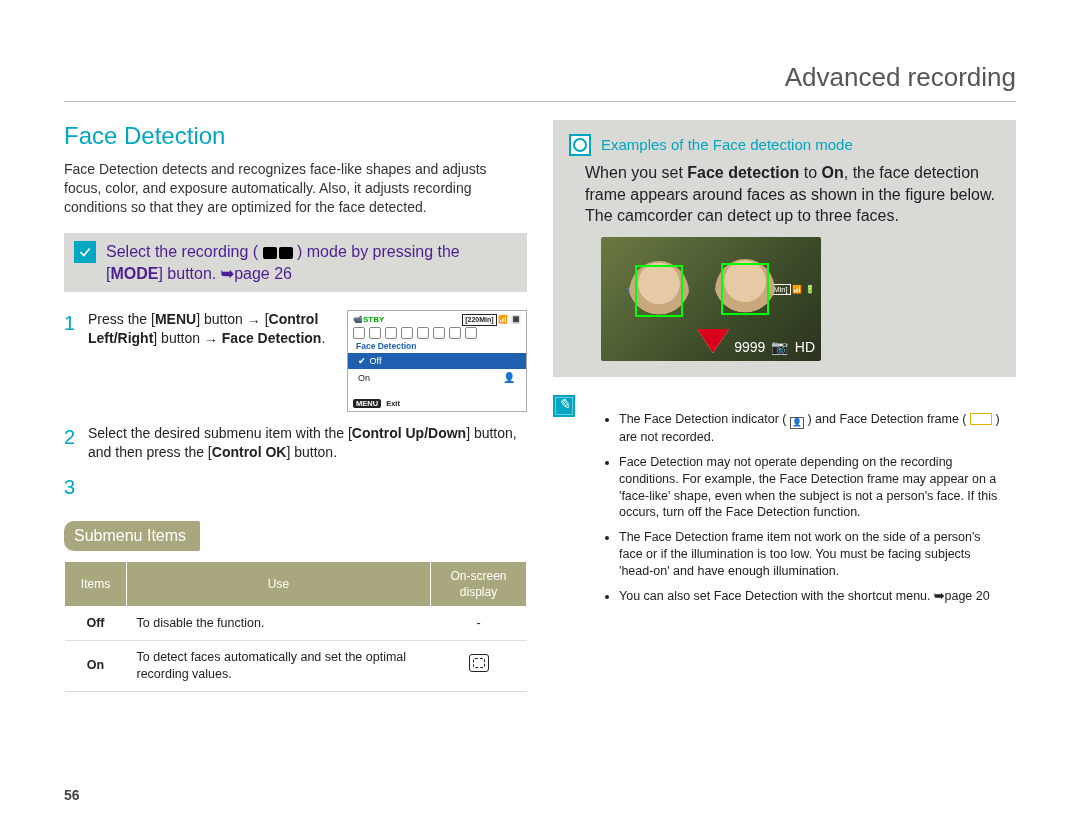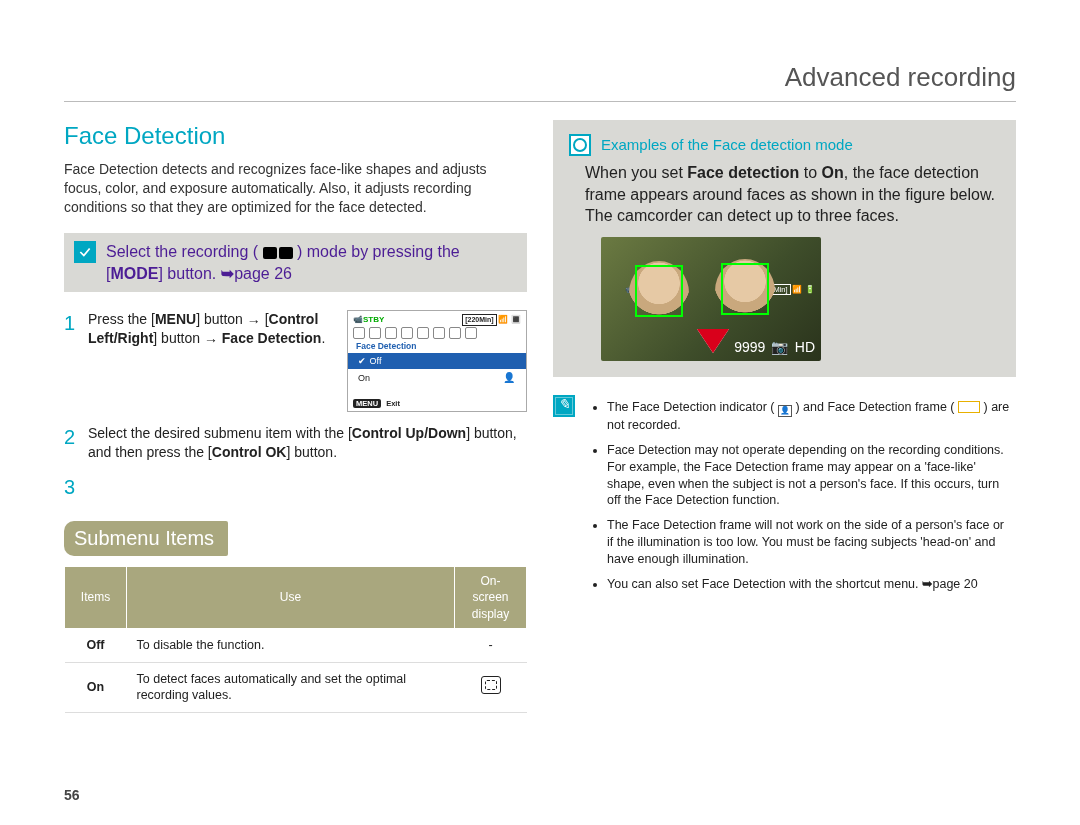--- a/index.html
+++ b/index.html
@@ -100,21 +100,21 @@
   .lcd-footer .menu-btn { background: #222; color: #fff; padding: 0 3px; border-radius: 2px; margin-right: 3px; }
   
   .submenu-header {
     margin-top: 20px; margin-bottom: 10px;
   }
   .submenu-pill {
     display: inline-block;
     background: var(--olive);
     color: #fff;
     padding: 4px 14px 4px 10px;
-    font-size: 20px;
+    font-size: 16px;
     font-weight: 500;
     border-radius: 10px 2px 2px 10px;
     position: relative;
   }
   .submenu-pill::before {
     content: "";
     position: absolute; left: -12px; top: 50%; transform: translateY(-50%);
     width: 0; height: 0;
     border-top: 14px solid transparent;
     border-bottom: 14px solid transparent;
@@ -213,21 +213,21 @@
     color: #fff;
     display: inline-flex; align-items: center; justify-content: center;
     font-style: italic; font-family: Georgia, serif;
     position: relative;
   }
   .note-icon::after {
     content: "";
     position: absolute; inset: 2px;
     border: 1px solid rgba(255,255,255,0.4);
   }
-  ul.notes { margin: 4px; padding-left: 18px; font-size: 12.5px; }
+  ul.notes { margin: 16px; padding-left: 18px; font-size: 12.5px; }
   ul.notes li { margin-bottom: 8px; }
   .inline-icon {
     display: inline-block; width: 14px; height: 12px;
     border: 1px solid #555; vertical-align: -2px;
     font-size: 8px; text-align: center; line-height: 10px;
   }
   .inline-rect {
     display: inline-block; width: 22px; height: 12px;
     border: 1.5px solid #e8b000; vertical-align: -2px;
   }
@@ -329,21 +329,21 @@
 
       <div class="submenu-header">
         <span class="submenu-pill">Submenu Items</span>
       </div>
 
       <table class="submenu-table">
         <thead>
           <tr>
             <th style="width:62px">Items</th>
             <th>Use</th>
-            <th style="width:72px">On-screen display</th>
+            <th style="width:96px">On-screen display</th>
           </tr>
         </thead>
         <tbody>
           <tr>
             <td class="c"><b>Off</b></td>
             <td>To disable the function.</td>
             <td class="c">-</td>
           </tr>
           <tr>
             <td class="c"><b>On</b></td>
@@ -390,21 +390,21 @@
         <span class="note-icon">✎</span>
         <ul class="notes">
           <li>
             <span>The Face Detection indicator (</span>
             <span class="inline-icon">👤</span>
             <span>) and Face Detection frame (</span>
             <span class="inline-rect"></span>
             <span>) are not recorded.</span>
           </li>
           <li>Face Detection may not operate depending on the recording conditions. For example, the Face Detection frame may appear on a 'face-like' shape, even when the subject is not a person's face. If this occurs, turn off the Face Detection function.</li>
-          <li>The Face Detection frame will not work on the side of a person's face or if the illumination is too low. You must be facing subjects 'head-on' and have enough illumination.</li>
+          <li>The Face Detection frame item not work on the side of a person's face or if the illumination is too low. You must be facing subjects 'head-on' and have enough illumination.</li>
           <li>
             <span>You can also set Face Detection with the shortcut menu. </span><span class="hand-arrow">➥</span><span>page 20</span>
           </li>
         </ul>
       </div>
     </div>
   </div>
 </div>
 
 <div class="page-num">56</div>

